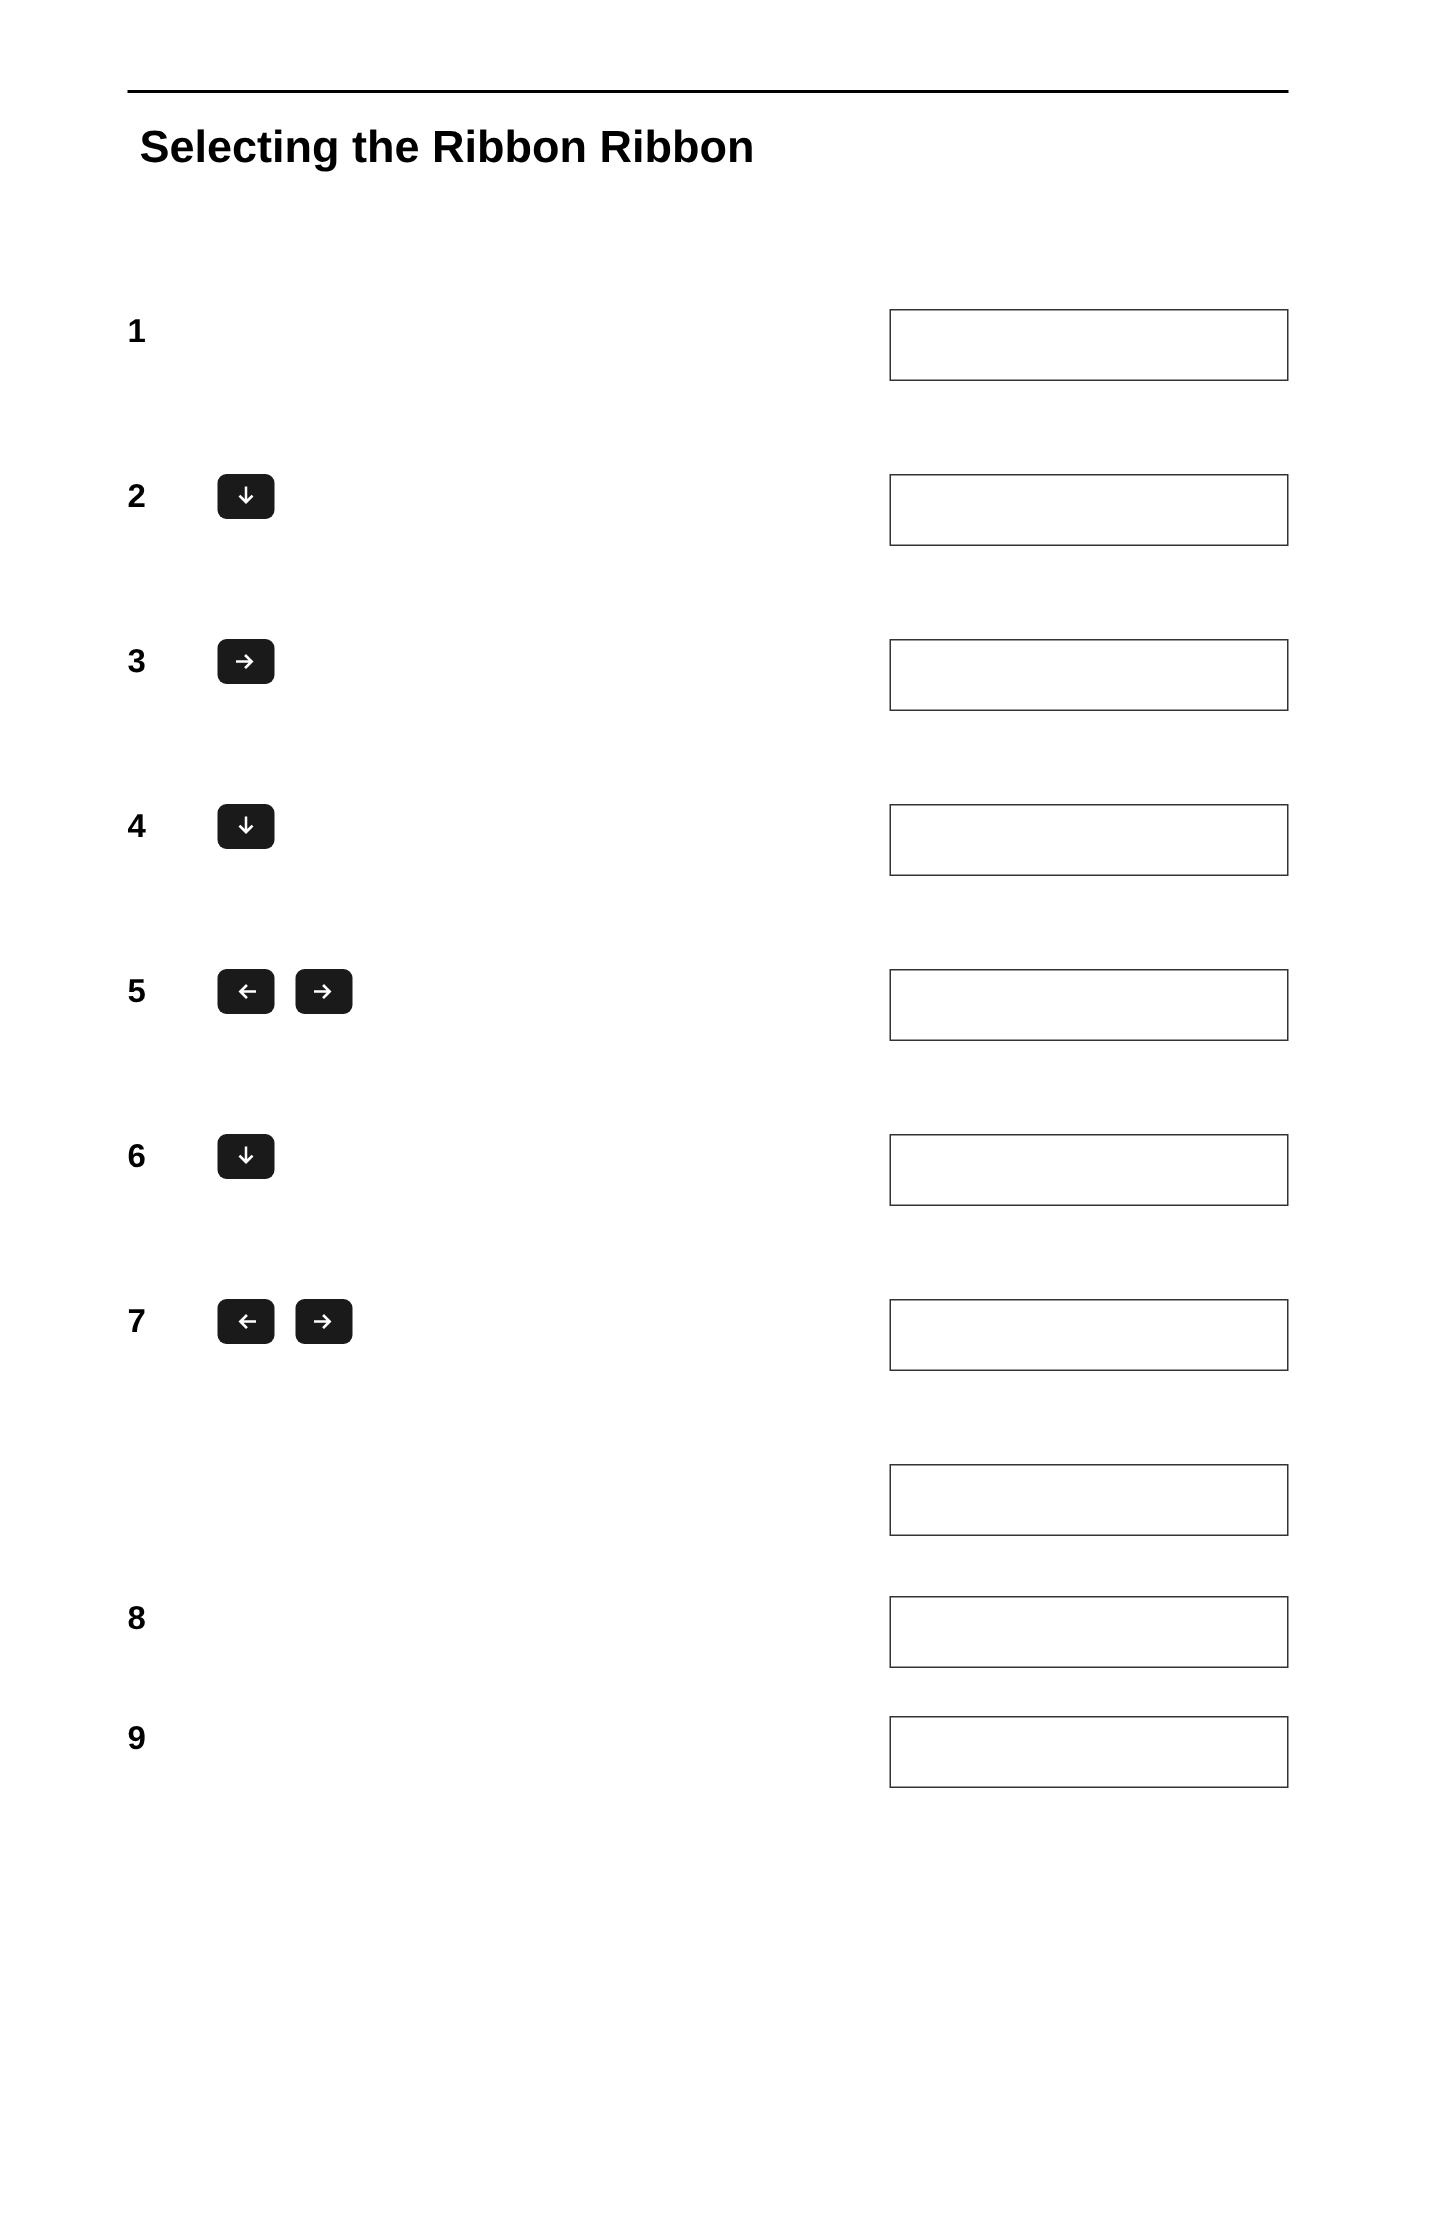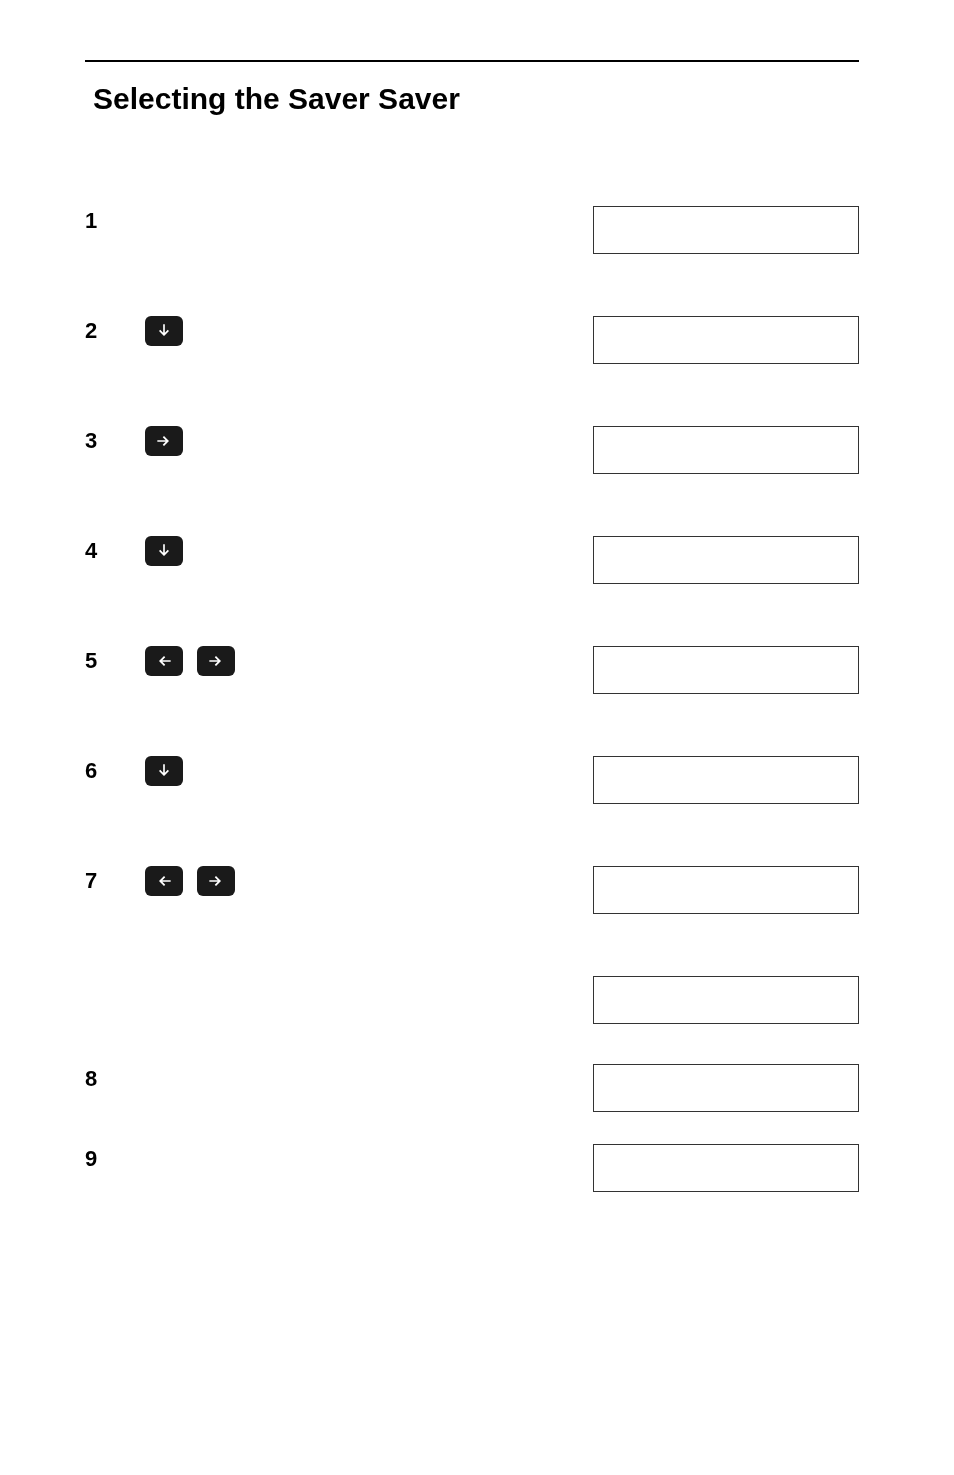--- a/index.html
+++ b/index.html
@@ -70,21 +70,21 @@
     width: 266px;
     height: 48px;
     border: 1px solid #333;
     background: #fff;
   }
 </style>
 </head>
 <body>
 
 <div class="divider"></div>
-<h1 class="title">Selecting the Saver Saver</h1>
+<h1 class="title">Selecting the Ribbon Ribbon</h1>
 
 <div id="steps-container">
     <div class="step-row">
       <div class="step-number">1</div>
       <div class="step-buttons"></div>
       <div class="spacer"></div>
       <div class="display-box"></div>
     </div>
     <div class="step-row">
       <div class="step-number">2</div>

